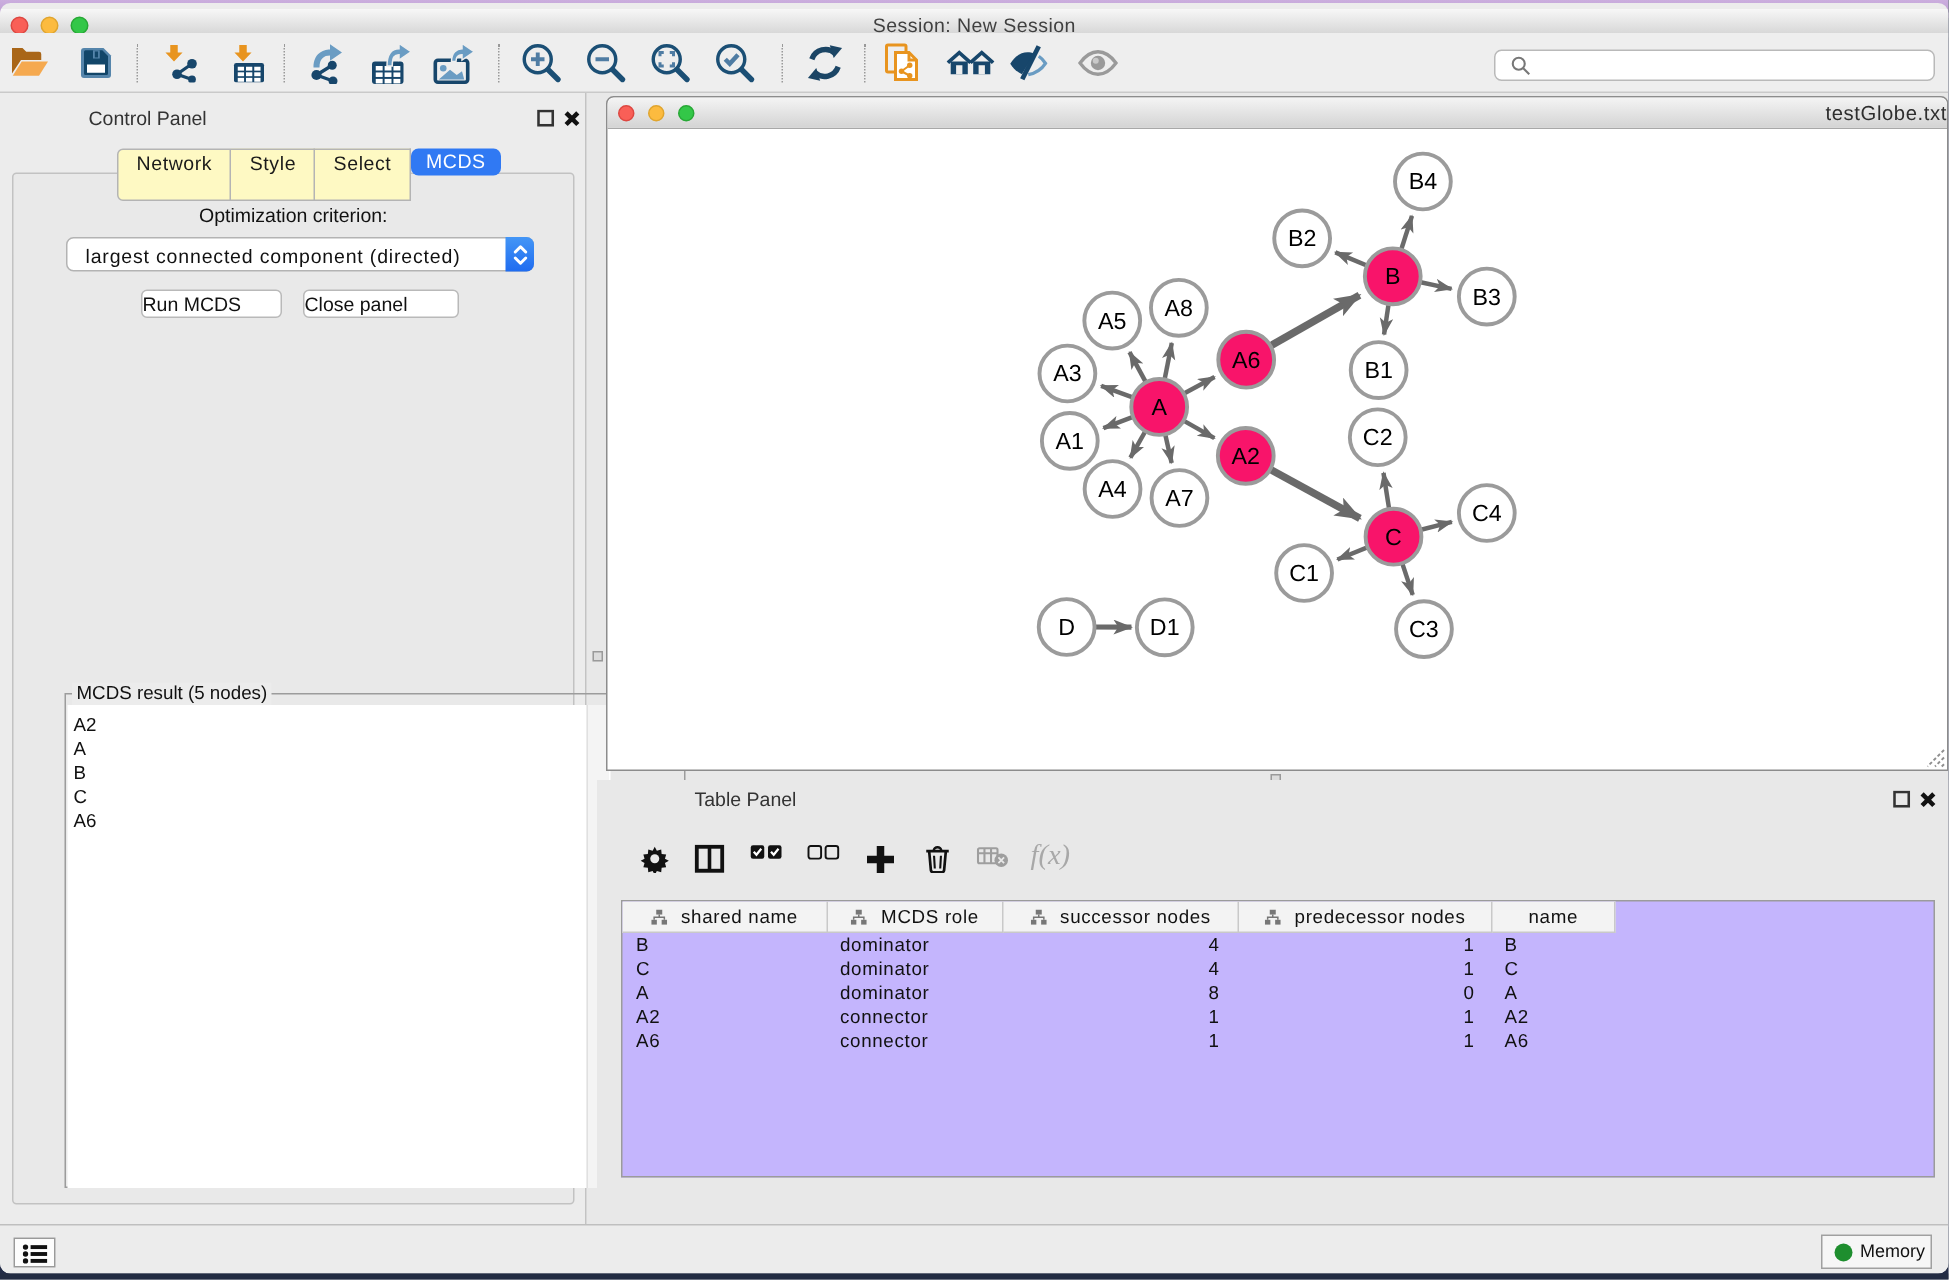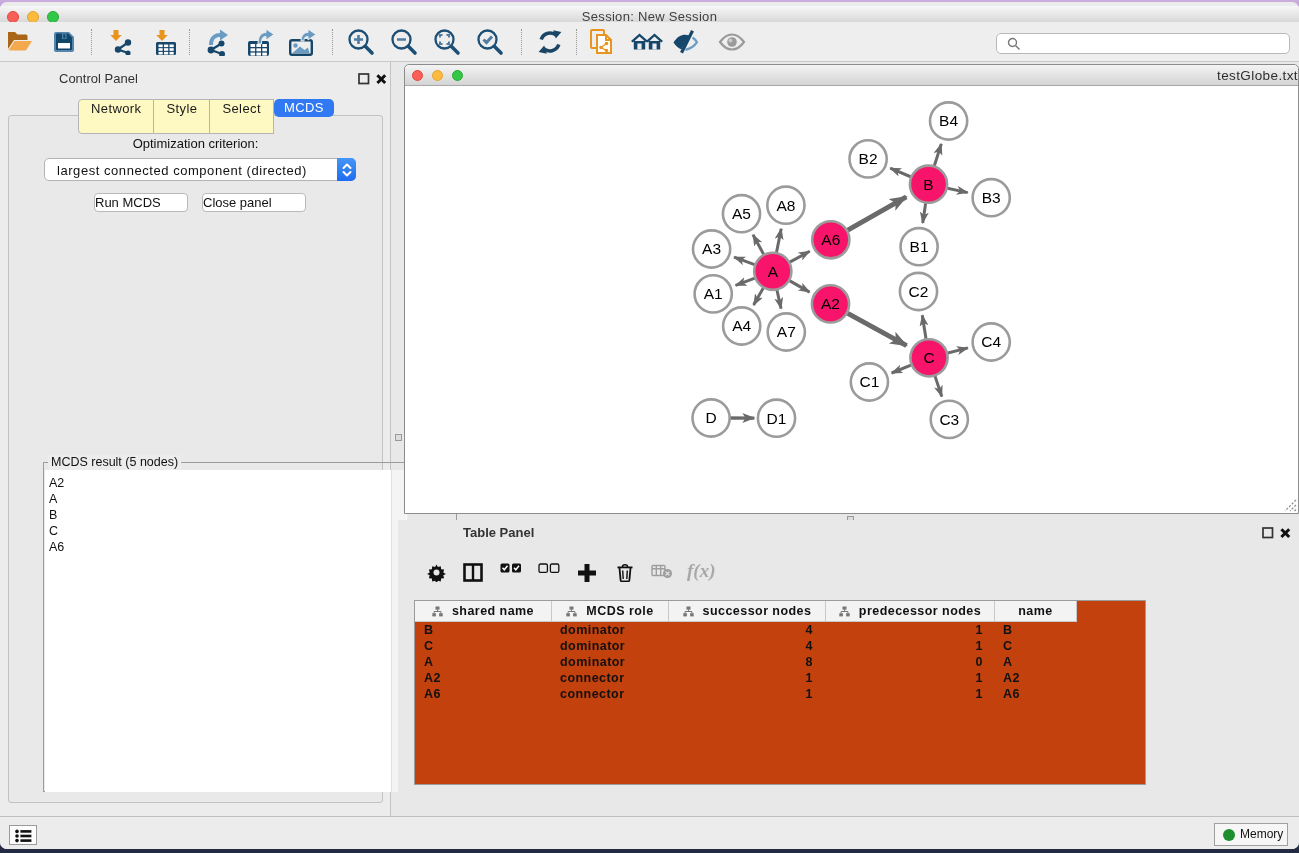--- a/index.html
+++ b/index.html
@@ -47,24 +47,24 @@
 
 #netwin { position:absolute; left:404px; top:2px; width:895px; height:450px; background:#fff; border:1px solid #8c8c8c; border-radius:5px 5px 0 0; }
 #nettitle { position:absolute; left:0; top:0; width:100%; height:21px; background:linear-gradient(#f4f4f4,#d4d4d4); border-bottom:1px solid #a8a8a8; border-radius:5px 5px 0 0; }
 .ntitle { position:absolute; left:0; right:0; top:3px; text-align:right; font-size:13.5px; letter-spacing:0.4px; color:#2e2e2e; }
 #netwin .tl { width:11px; height:11px; }
 #graph { position:absolute; left:1px; top:22px; }
 #grip { position:absolute; right:1px; bottom:1px; }
 
 .handle { position:absolute; width:7px; height:7px; background:#dcdcdc; border:1px solid #9a9a9a; }
 
-#tablepanel { position:absolute; left:398px; top:458px; width:901px; height:296px; background:#e8e8e8;font-weight:bold; }
+#tablepanel { position:absolute; left:398px; top:458px; width:901px; height:296px; background:#e8e8e8; }
 #tablepanel .tpi { position:absolute; top:43px; }
 #fx { position:absolute; left:289px; top:40px; font-family:"Liberation Serif", serif; font-style:italic; font-size:19px; color:#a8a8a8; }
-#ntable { position:absolute; left:16px; top:80px; width:732px; height:185px; background:#c2410c; border:1px solid #9b9b9b; }
+#ntable { position:absolute; left:16px; top:80px; width:876px; height:185px; background:#c4b5fd; border:1px solid #9b9b9b; }
 .thead { position:absolute; left:0; top:0; width:662px; height:21px; background:#f3f3f3; }
 .hc { position:absolute; top:0; height:21px; border-right:1px solid #c9c9c9; border-bottom:1px solid #c9c9c9; font-size:12.5px; letter-spacing:0.45px; color:#111; display:flex; align-items:center; justify-content:center; gap:9px; }
 .hc .hicon { flex:0 0 auto; }
 .trows { position:absolute; left:0; top:21px; width:100%; }
 .tr { position:absolute; left:0; width:100%; height:16px; font-size:12.5px; letter-spacing:0.45px; color:#111; }
 .tr span { position:absolute; top:1px; }
 .c1 { left:9px; }
 .c2 { left:145px; }
 .c3 { left:254px; width:144px; text-align:right; }
 .c4 { left:411px; width:157px; text-align:right; }

